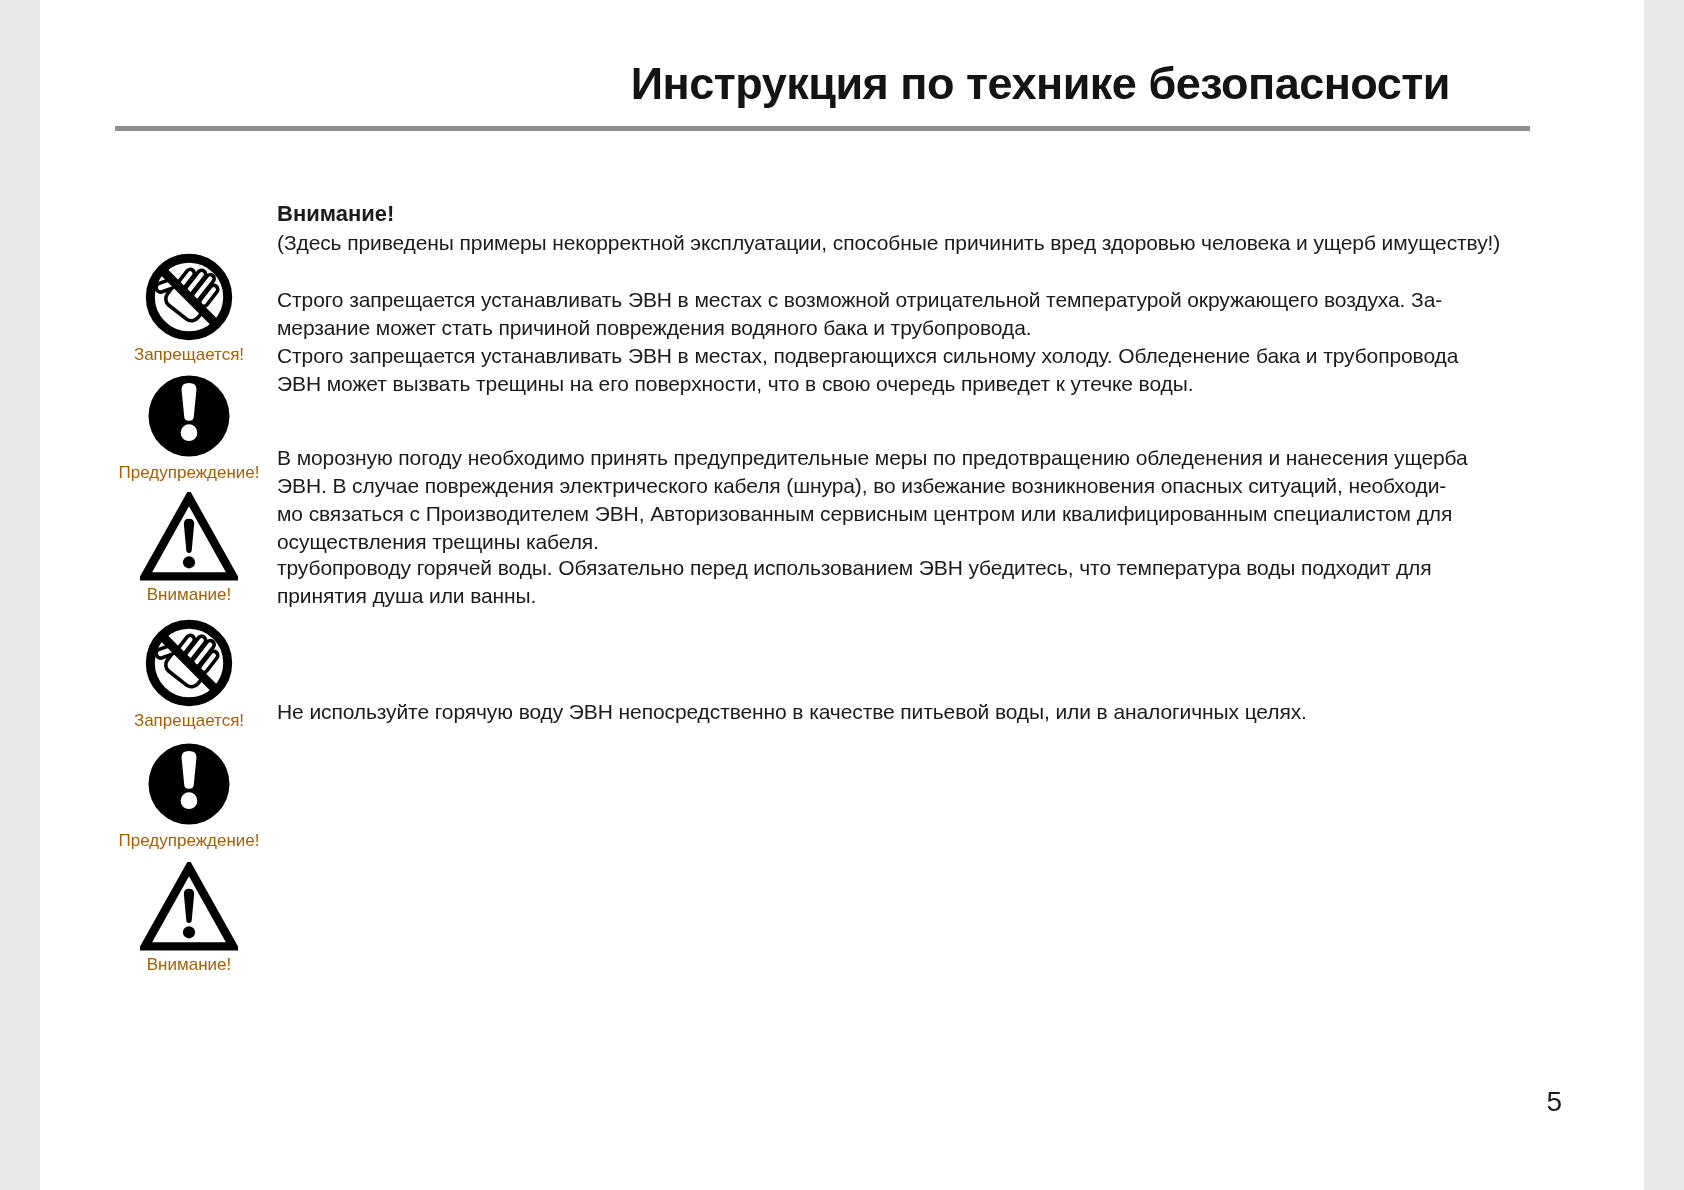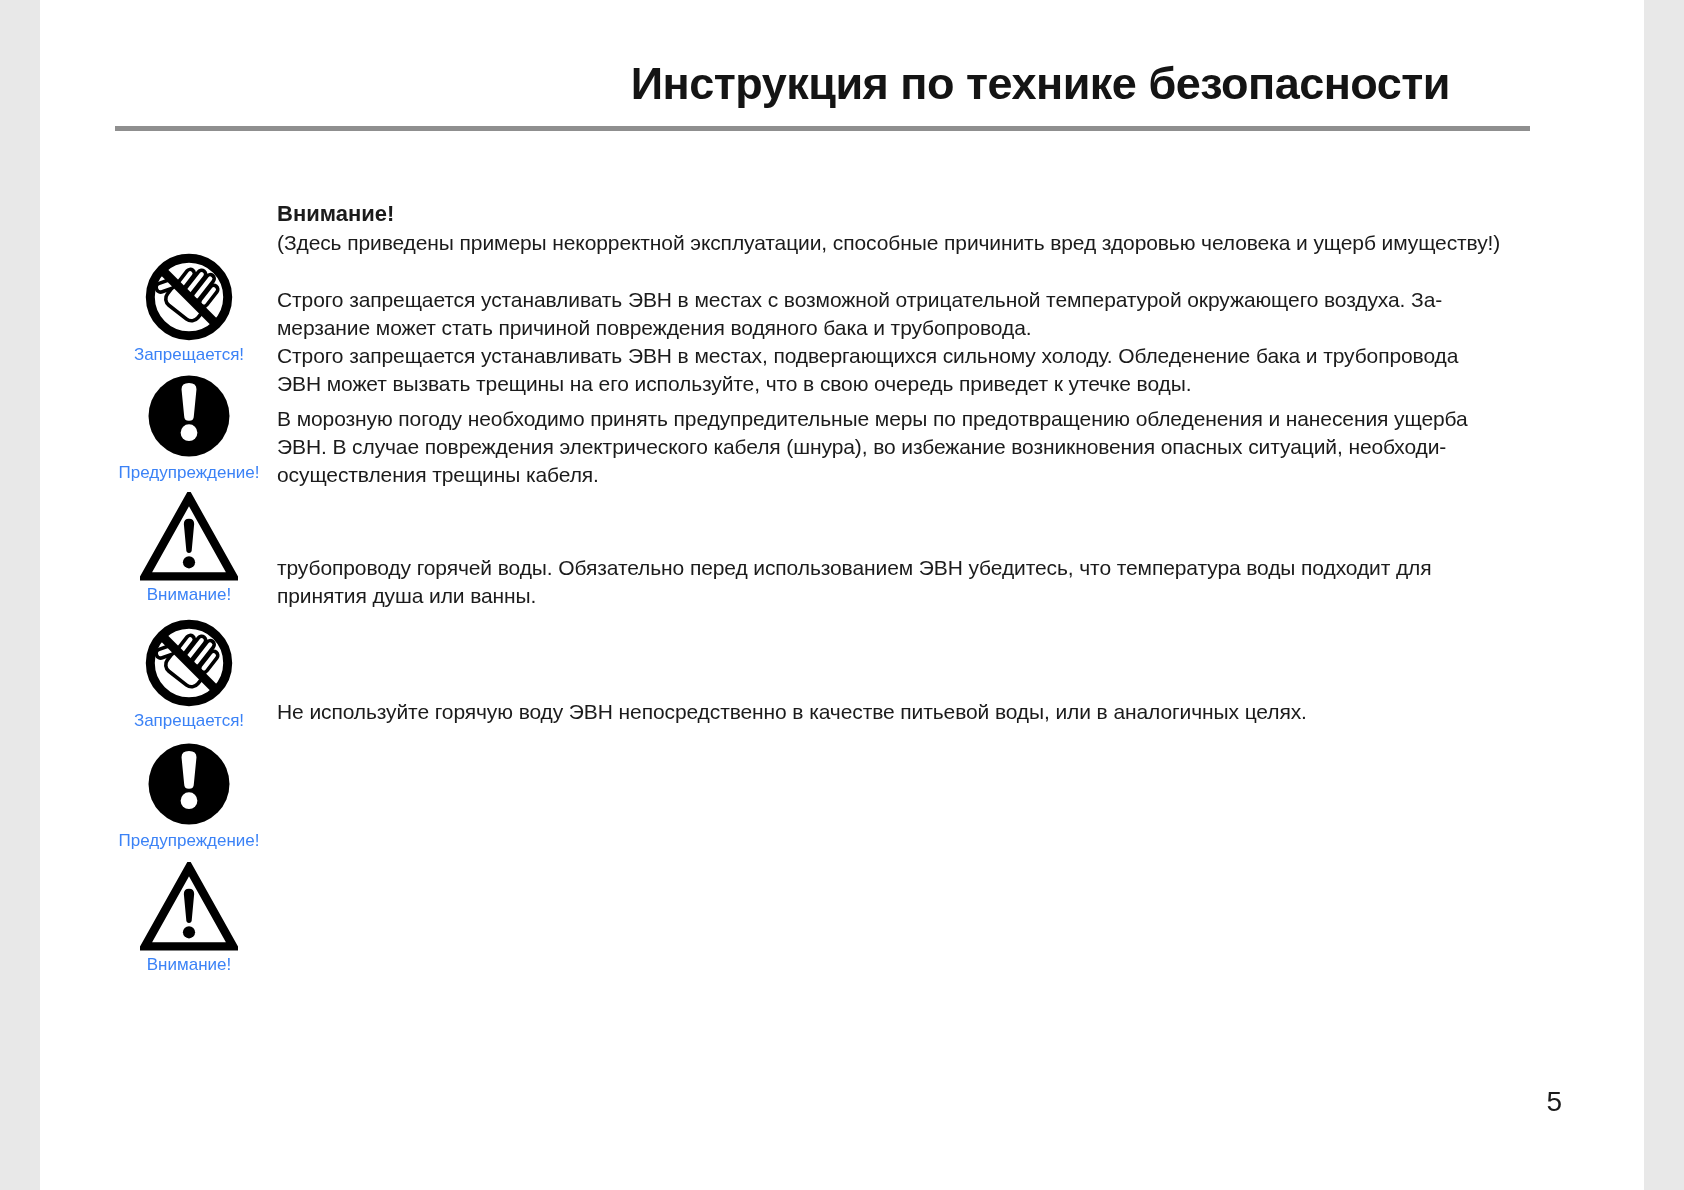--- a/index.html
+++ b/index.html
@@ -50,21 +50,21 @@
     width: 174px;
     display: flex;
     flex-direction: column;
     align-items: center;
   }
   .icon-block svg { display: block; }
   .icon-caption {
     font-size: 17px;
     margin-top: 3px;
     white-space: nowrap;
-    color: #3b82f6;
+    color: #a16207;
   }
   .page-number {
     position: absolute;
     top: 1086px;
     right: 82px;
     font-size: 28px;
     color: #1b1b1b;
   }
   .svg-defs { position: absolute; width: 0; height: 0; overflow: hidden; }
 </style>
@@ -149,26 +149,27 @@
     <svg width="98" height="90">
         <use href="#sym-attention"></use>
       </svg>
     <div class="icon-caption">Внимание!</div>
   </div>
 
   <div class="text-block" style="top:286px">
     <div class="ln">Строго запрещается устанавливать ЭВН в местах с возможной отрицательной температурой окружающего воздуха. За-</div>
     <div class="ln">мерзание может стать причиной повреждения водяного бака и трубопровода.</div>
     <div class="ln">Строго запрещается устанавливать ЭВН в местах, подвергающихся сильному холоду. Обледенение бака и трубопровода</div>
-    <div class="ln">ЭВН может вызвать трещины на его используйте, что в свою очередь приведет к утечке воды.</div>
+    <div class="ln">ЭВН может вызвать трещины на его поверхности, что в свою очередь приведет к утечке воды.</div>
   </div>
 
-  <div class="text-block" style="top:405px">
+  <div class="text-block" style="top:444px">
     <div class="ln">В морозную погоду необходимо принять предупредительные меры по предотвращению обледенения и нанесения ущерба</div>
     <div class="ln">ЭВН. В случае повреждения электрического кабеля (шнура), во избежание возникновения опасных ситуаций, необходи-</div>
+    <div class="ln">мо связаться с Производителем ЭВН, Авторизованным сервисным центром или квалифицированным специалистом для</div>
     <div class="ln">осуществления трещины кабеля.</div>
   </div>
 
   <div class="text-block" style="top:554px">
     <div class="ln">трубопроводу горячей воды. Обязательно перед использованием ЭВН убедитесь, что температура воды подходит для</div>
     <div class="ln">принятия душа или ванны.</div>
   </div>
 
   <div class="text-block" style="top:698px">
     <div class="ln">Не используйте горячую воду ЭВН непосредственно в качестве питьевой воды, или в аналогичных целях.</div>

